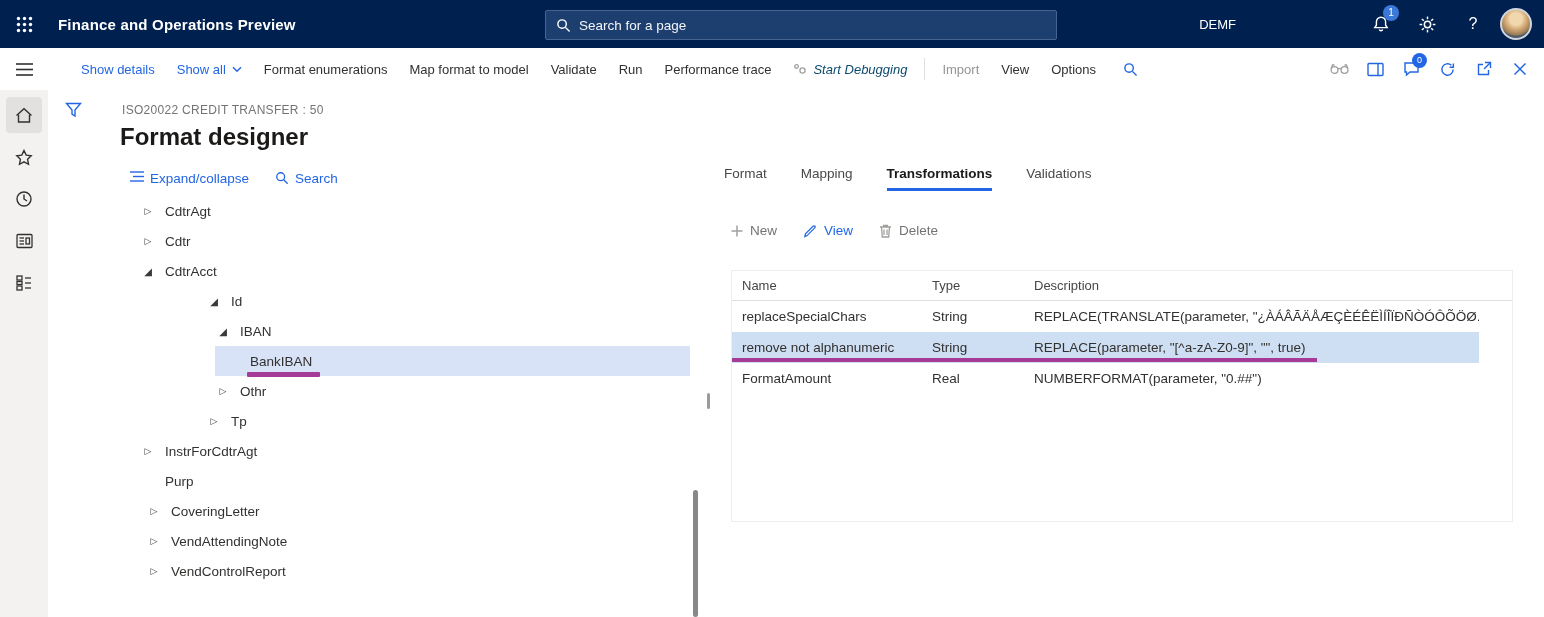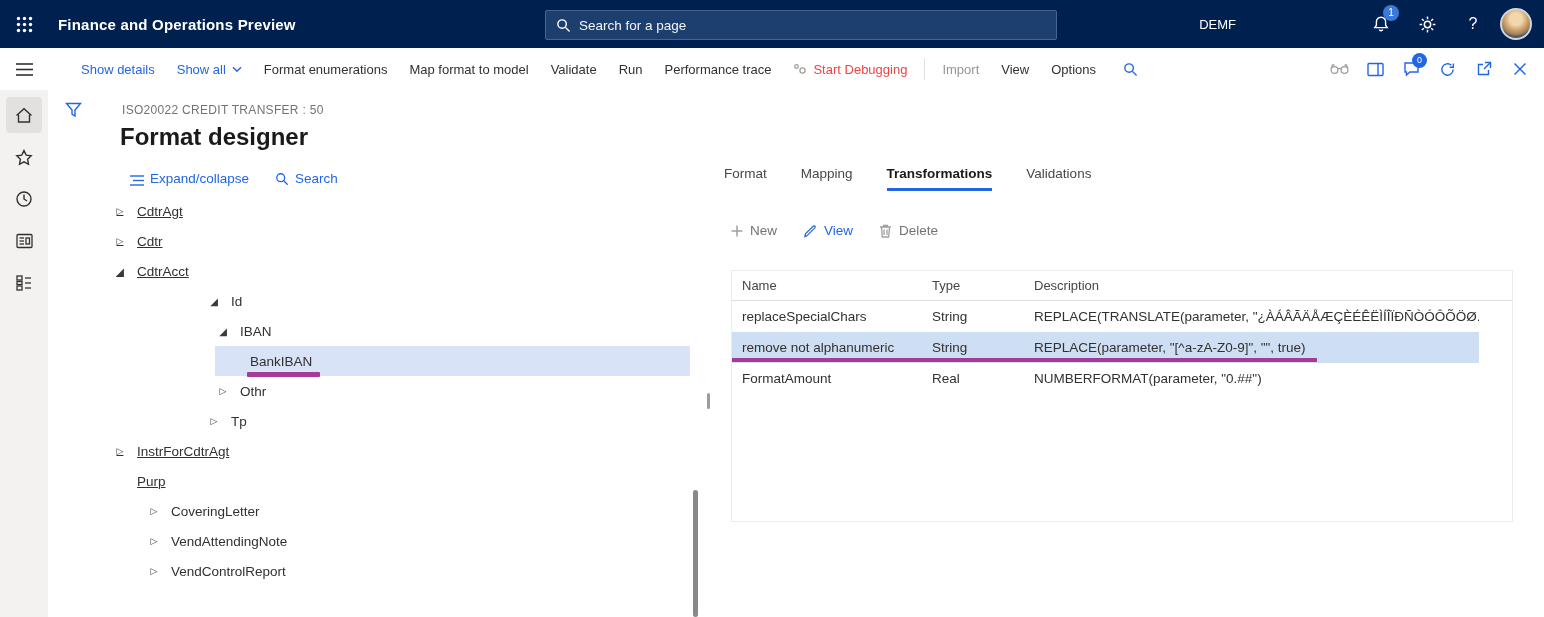--- a/index.html
+++ b/index.html
@@ -30,47 +30,47 @@
   .rail-rest { flex:1; display:flex; flex-direction:column; align-items:center; padding-top:4px; }
   .rail-btn { width:48px; height:42px; color:#323130; }
   .rail-btn .chip { width:36px; height:36px; display:flex; align-items:center; justify-content:center; border-radius:4px; }
   .rail-btn.active .chip { background:#e2e1e0; }
   .content { flex:1; display:flex; flex-direction:column; min-width:0; }
 
   
   .cmdbar { position:relative; height:42px; display:flex; align-items:center; padding-left:22px; background:#fff; white-space:nowrap; }
   .cmd-item { display:flex; align-items:center; gap:6px; padding:0 11px; font-size:13px; color:#323130; background:none; border:none; cursor:pointer; font-family:inherit; }
   .cmd-item.link { color:#2266e3; }
-  .cmd-item.disabled { color:#ef4444; cursor:default; }
+  .cmd-item.disabled { color:#0c4a6e; cursor:default;font-style:italic; }
   .cmd-item.muted { color:#979593; }
   .cmd-sep { width:1px; height:22px; background:#e1dfdd; margin:0 6px; }
   .cmd-search { margin-left:16px; color:#2266e3; }
   .cmd-right { position:absolute; right:8px; top:0; height:42px; display:flex; align-items:center; gap:3px; }
   .cmd-icon-btn { position:relative; width:33px; height:33px; color:#2266e3; }
   .cmd-icon-btn.gray { color:#a19f9d; }
   .badge-sm { position:absolute; top:0; right:1px; min-width:15px; height:15px; border-radius:8px; background:#2266e3; color:#fff; font-size:9px; line-height:15px; text-align:center; padding:0 3px; }
 
   
   .main { position:relative; flex:1; background:#fff; overflow:hidden; }
   .funnel { position:absolute; left:17px; top:12px; color:#2266e3; background:none; border:none; cursor:pointer; }
   .caption { position:absolute; left:74px; top:13px; font-size:12px; color:#737373; letter-spacing:.3px; }
   .page-title { position:absolute; left:72px; top:33px; font-size:24px; font-weight:700; color:#1b1a19; }
 
   .tree-toolbar { position:absolute; left:82px; top:81px; display:flex; gap:26px; align-items:center; }
-  .tt-link { display:flex; align-items:flex-end; gap:6px; color:#2266e3; font-size:13.5px; background:none; border:none; cursor:pointer; font-family:inherit; }
+  .tt-link { display:flex; align-items:flex-start; gap:6px; color:#2266e3; font-size:13.5px; background:none; border:none; cursor:pointer; font-family:inherit; }
 
   
   .tree { position:absolute; left:0; top:106px; width:662px; }
   .tree-select { position:absolute; left:167px; top:150px; width:475px; height:30px; background:#d8e3f7; }
   .tree-node { position:relative; height:30px; display:flex; align-items:center; font-size:13.5px; color:#323130; cursor:pointer; }
   .twisty { width:16px; flex:none; display:inline-flex; justify-content:center; color:#3b3a39; }
   .twisty.collapsed::before { content:"▷"; font-size:9px; }
   .twisty.expanded::before { content:"◢"; font-size:10px; }
   .node-label { margin-left:9px; position:relative; z-index:1; }
-  .lvl0 { padding-left:98px; } .lvl1 { padding-left:64px;text-decoration:underline; } .lvl2 { padding-left:158px; }
+  .lvl0 { padding-left:98px; } .lvl1 { padding-left:92px; } .lvl2 { padding-left:158px; }
   .lvl3 { padding-left:167px; } .lvl4 { padding-left:177px; }
   .annot-a { position:absolute; left:199px; top:176px; width:73px; height:5px; background:#a63a97; border-radius:1px; }
   .tree-scroll { position:absolute; left:645px; top:400px; width:5px; height:127px; background:#8a8886; border-radius:3px; }
   .splitter-grip { position:absolute; left:659px; top:303px; width:3px; height:16px; background:#9d9b99; border-radius:2px; cursor:col-resize; }
 
   
   .rpane { position:absolute; left:675px; top:0; width:782px; height:527px; }
   .tabs { position:absolute; left:1px; top:76px; display:flex; gap:34px; }
   .tab { font-size:13.5px; color:#494847; padding-bottom:7px; border-bottom:3px solid transparent; background:none; border-top:none; border-left:none; border-right:none; cursor:pointer; font-family:inherit; }
   .tab.active { color:#1b1a19; font-weight:700; border-bottom:3px solid #2266e3; }

